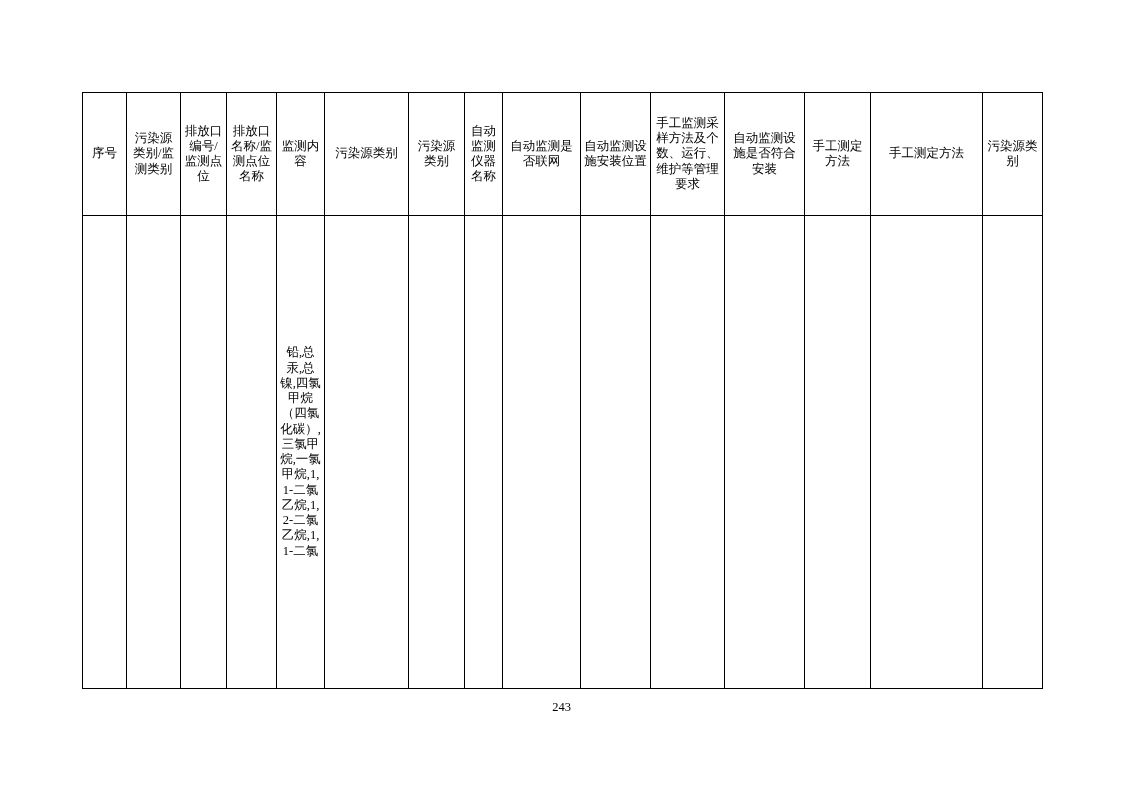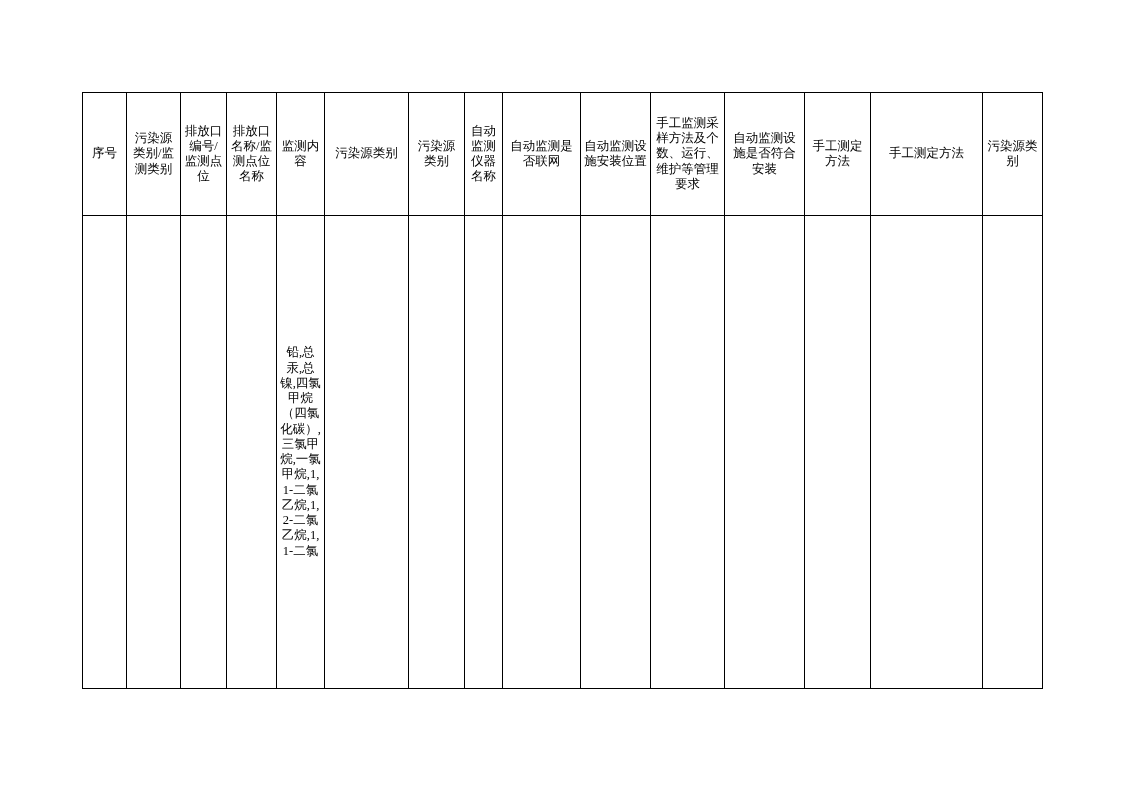--- a/index.html
+++ b/index.html
@@ -127,13 +127,14 @@
           <td></td>
           <td></td>
           <td></td>
           <td></td>
           <td></td>
           <td></td>
         </tr>
       </tbody>
     </table>
   </div>
+  <div class="page-number">243</div>
 </div>
 
 </body></html>

